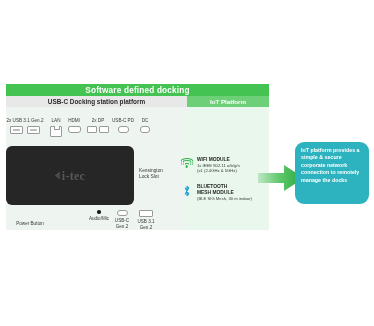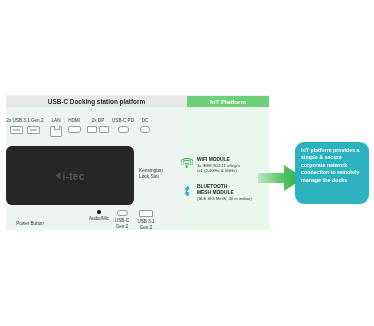--- a/index.html
+++ b/index.html
@@ -86,21 +86,21 @@
     background:#262626;border-radius:6px;
   }
   .dock-logo{
     position:absolute;left:50%;top:50%;transform:translate(-50%,-50%);
     display:flex;align-items:center;gap:2px;
   }
   .dock-logo .tri{
     width:0;height:0;border-top:4px solid transparent;border-bottom:4px solid transparent;
     border-right:5px solid #4c4c4c;
   }
-  .dock-logo .txt{color:#585858;font-size:10px;font-weight:bold;letter-spacing:.3px;}
+  .dock-logo .txt{color:#585858;font-size:12px;font-weight:bold;letter-spacing:.3px;font-family:Liberation Serif, serif;}
 
   .kens{
     position:absolute;left:139px;top:168px;width:42px;
     font-size:4.8px;color:#3a3a3a;line-height:6.2px;
   }
 
   
   .bottom{position:absolute;left:4px;top:210px;width:180px;height:26px;}
   .b-item{position:absolute;text-align:center;}
   .b-item .blabel{font-size:4.6px;color:#3a3a3a;line-height:6px;white-space:nowrap;}
@@ -144,20 +144,21 @@
   }
 </style>
 </head>
 <body>
 
 <div class="stage">
 
   <div class="panel-left"></div>
   <div class="panel-right"></div>
 
+  <div class="title-bar">Software defined docking</div>
   <div class="sub-bar-left">USB-C Docking station platform</div>
   <div class="sub-bar-right">IoT Platform</div>
 
   <div class="ports">
 
     <div class="port" style="left:0px;top:0;width:42px;">
       <div class="plabel">2x USB 3.1 Gen.2</div>
       <div class="picon" style="gap:4px;">
         <span class="ic-usba"></span>
           <span class="ic-usba"></span>

